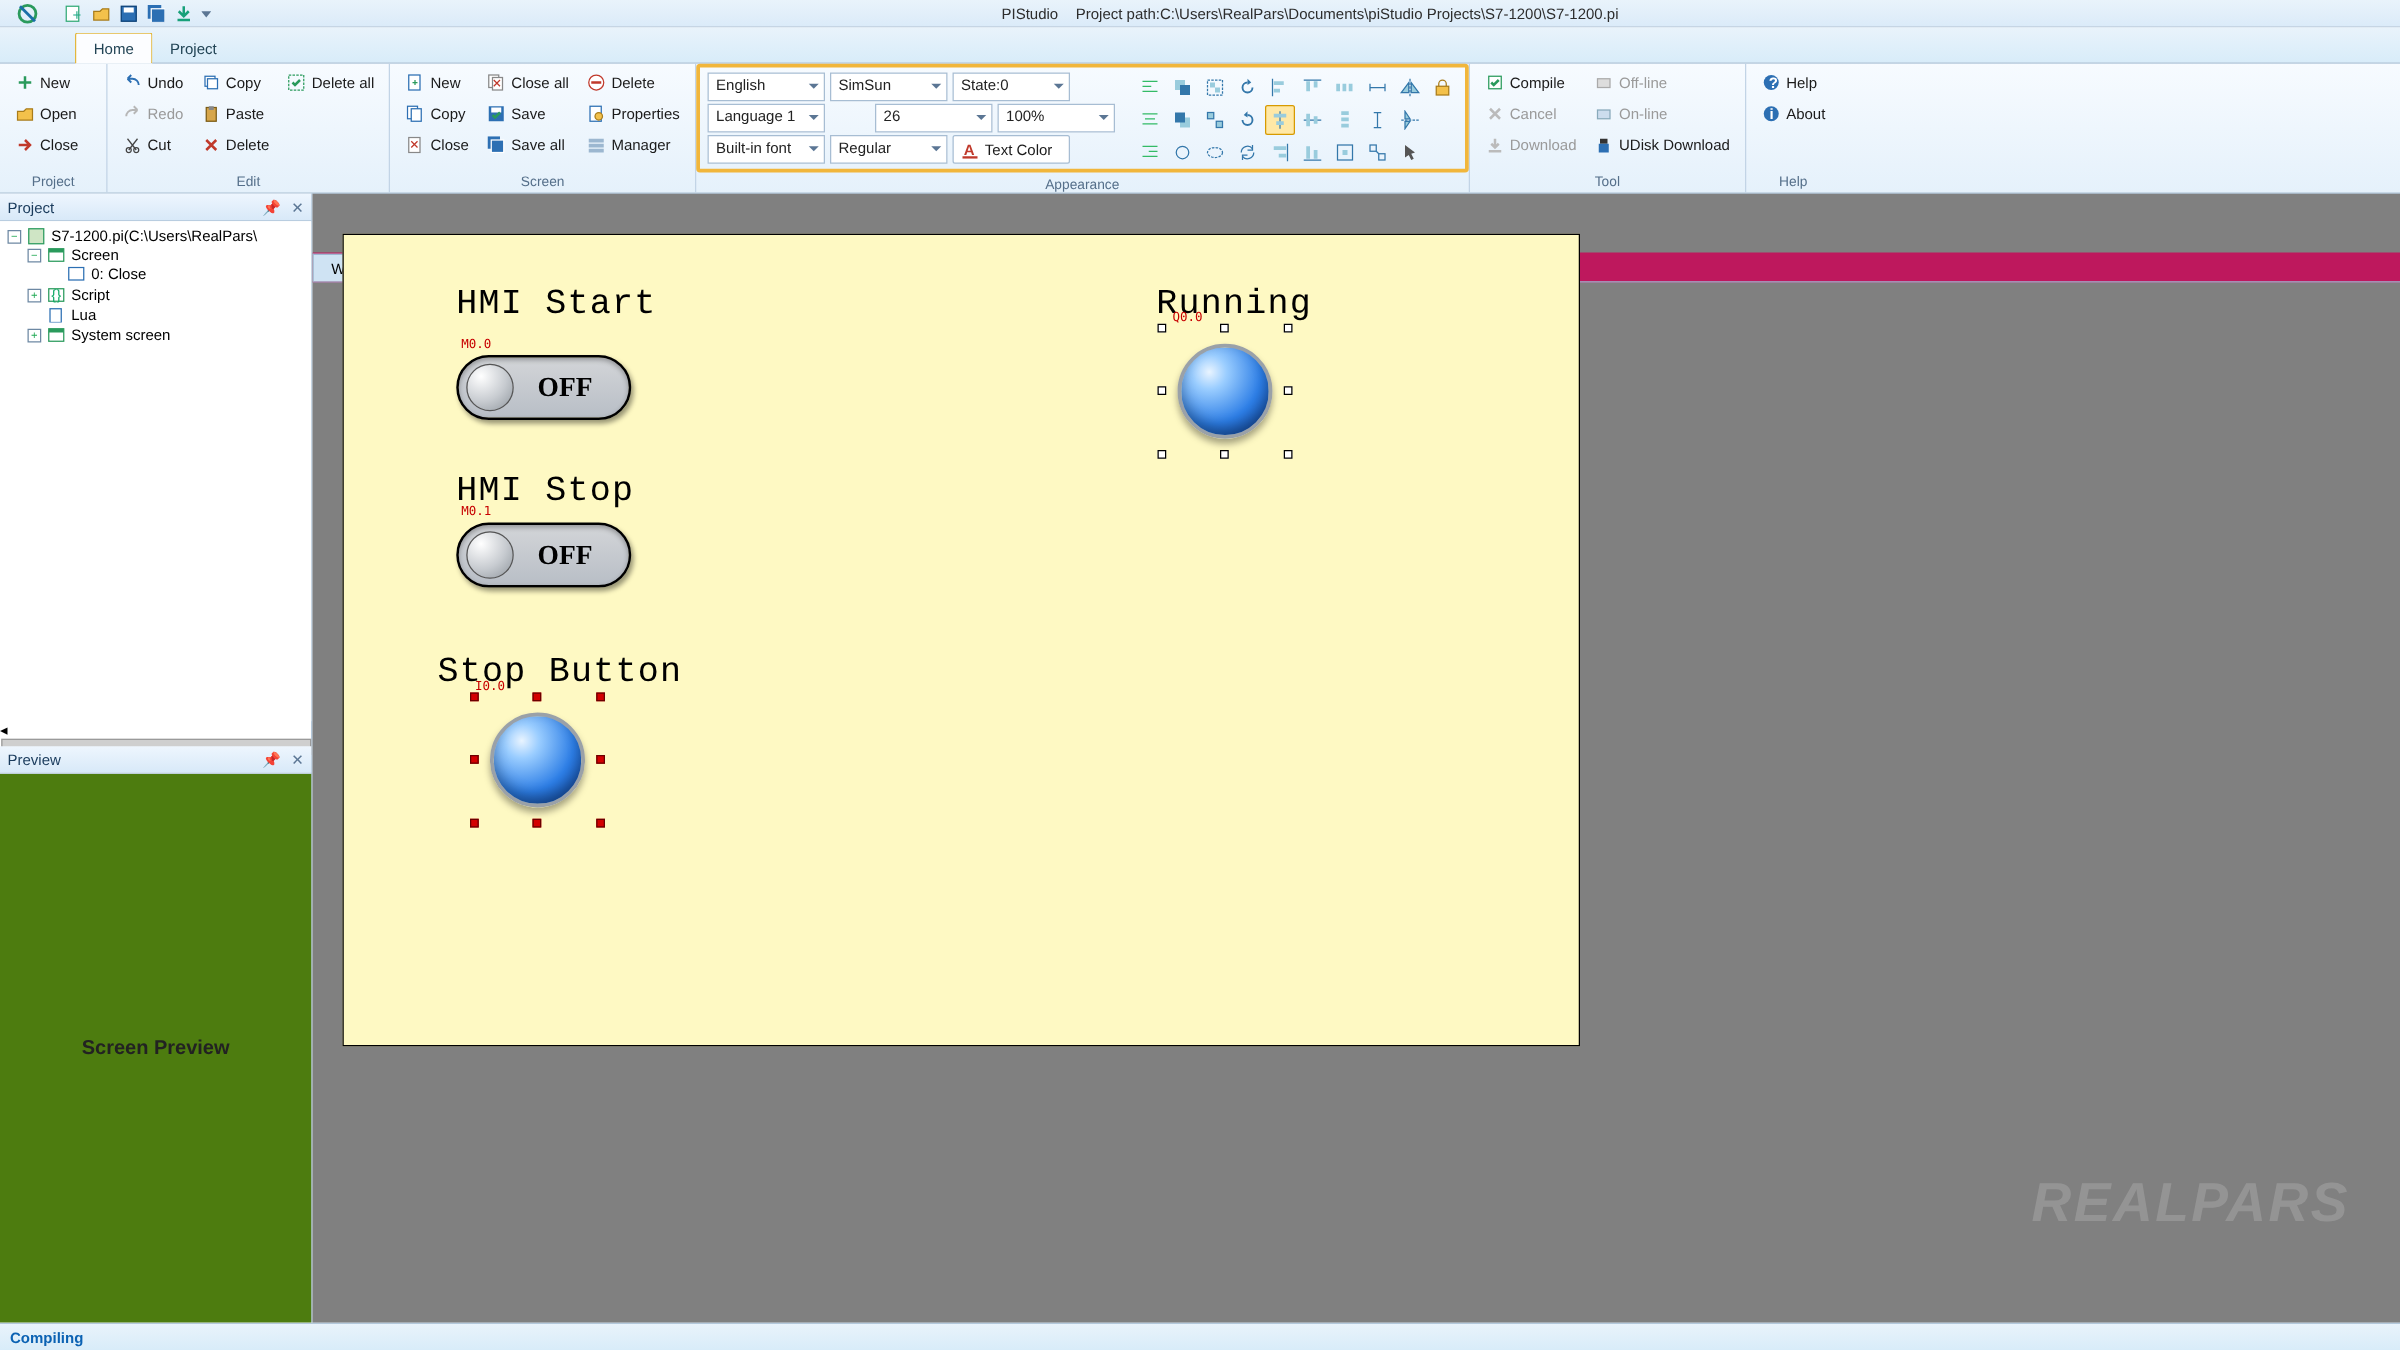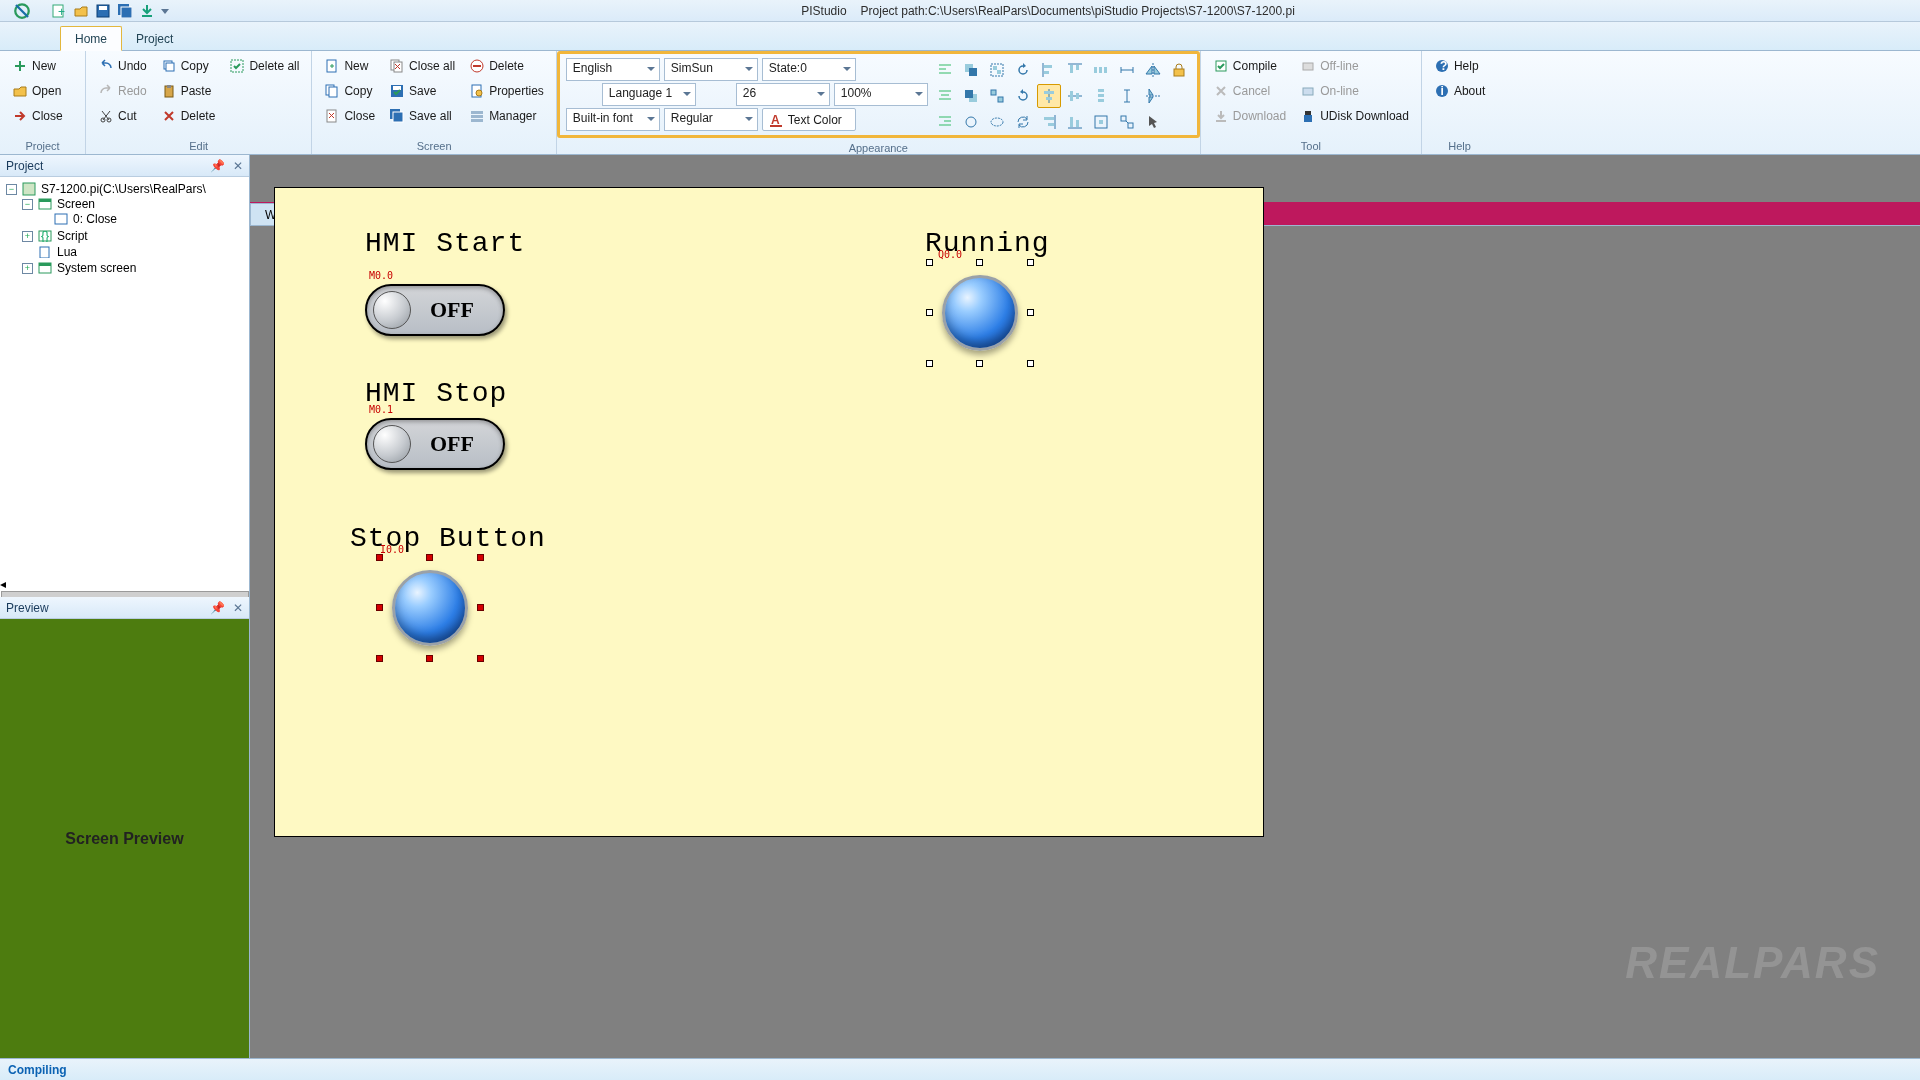--- a/index.html
+++ b/index.html
@@ -338,29 +338,29 @@
             </span>
             <span>Manager</span>
           </div>
       </div>
     </div>
     <div class="group-label">Screen</div>
   </div>
 
   <div class="group" style="padding:0;">
     <div class="appearance">
-      <div style="display:flex; gap:5px;">
+      <div style="display:flex; gap:16px;">
         <div style="display:flex; flex-direction:column; gap:2px;">
           <div style="display:flex; gap:4px;">
             <div class="combo" style="min-width:94px;">English</div>
             <div class="combo" style="min-width:94px;">SimSun</div>
             <div class="combo" style="min-width:94px;">State:0</div>
           </div>
           <div style="display:flex; gap:4px;">
-            <div class="combo" style="min-width:94px;margin-left:36px;">Language 1</div>
+            <div class="combo" style="min-width:94px;">Language 1</div>
             <div class="combo" style="min-width:94px;margin-left:36px;">26</div>
             <div class="combo" style="min-width:94px;">100%</div>
           </div>
           <div style="display:flex; gap:4px;">
             <div class="combo" style="min-width:94px;">Built-in font</div>
             <div class="combo" style="min-width:94px;">Regular</div>
             <div class="rbtn" style="border:1px solid #a7bdd3; background:#fff; height:23px; min-width:94px;">
                 <span class="ricon">
                   <svg width="14" height="14">
                     <text x="2" y="11" font-size="12" font-weight="bold" fill="#c0392b">A</text>

